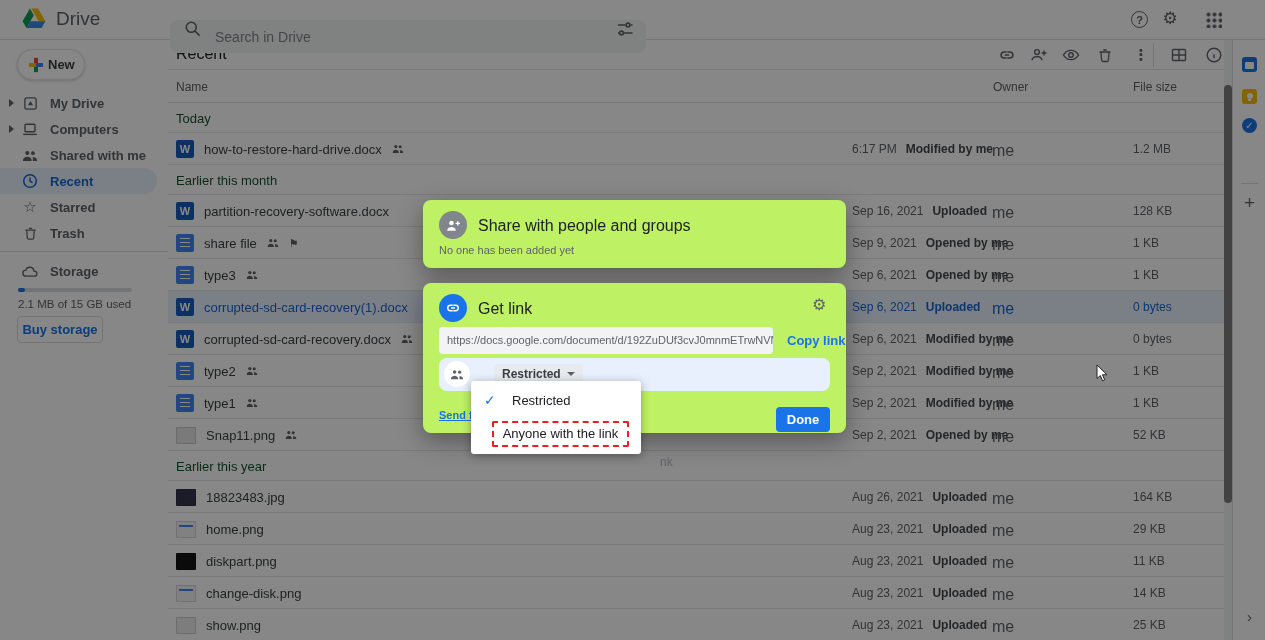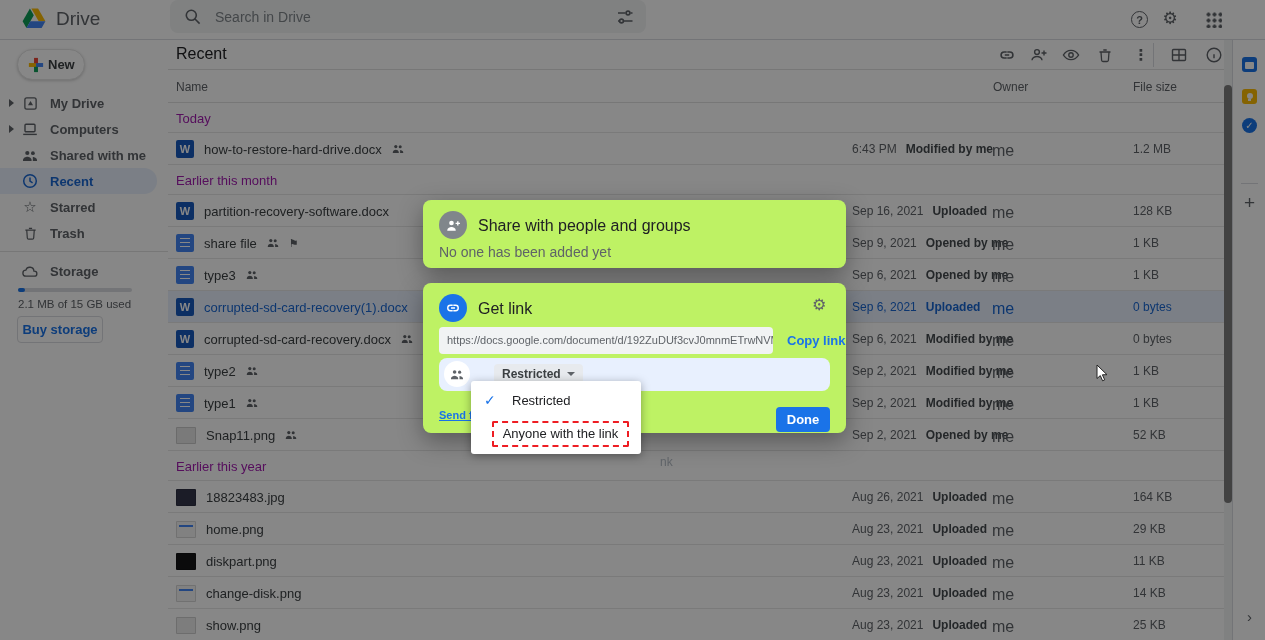--- a/index.html
+++ b/index.html
@@ -3,21 +3,21 @@
 <meta charset="utf-8">
 <style>
   html,body{margin:0;padding:0;background:#444;}
   *{box-sizing:border-box;}
   #page{position:relative;width:1265px;height:640px;background:#fff;overflow:hidden;
         font-family:"Liberation Sans","DejaVu Sans",sans-serif;color:#3c4043;}
   
   .topbar{position:absolute;left:0;top:0;width:1265px;height:40px;background:#fff;border-bottom:1px solid #dadce0;z-index:1;}
   .logo{position:absolute;left:21px;top:8px;}
   .app-name{position:absolute;left:56px;top:8px;font-size:19px;color:#5f6368;}
-  .searchbar{position:absolute;left:170px;top:0;width:476px;height:33px;background:#f1f3f4;border-radius:8px;display:flex;align-items:center;}
+  .searchbar{position:absolute;left:170px;top:20px;width:476px;height:33px;background:#f1f3f4;border-radius:8px;display:flex;}
   .searchbar .sicon{margin:0 12px 0 14px;display:flex;}
   .searchbar input{flex:1;border:none;outline:none;background:transparent;font:14px "Liberation Sans",sans-serif;color:#202124;}
   .searchbar input::placeholder{color:#80868b;}
   .searchbar .tune{margin-right:12px;display:flex;}
   .tb-ic{position:absolute;top:11px;width:18px;height:18px;display:flex;align-items:center;justify-content:center;color:#5f6368;}
   .help{left:1131px;width:17px;height:17px;border:1.6px solid #5f6368;border-radius:50%;font-size:11px;font-weight:bold;}
   .gearU{left:1161px;font-size:17px;top:9px;}
   .apps{left:1206px;top:12px;width:16px;height:16px;
         background-image:radial-gradient(circle,#5f6368 1.7px,transparent 1.9px);
         background-size:6px 6px;background-position:-0.5px -0.5px;}
@@ -44,21 +44,21 @@
            color:#1a73e8;font-size:13px;font-weight:bold;display:flex;align-items:center;justify-content:center;background:#fff;}
   
   .content{position:absolute;left:168px;top:40px;width:1056px;height:600px;background:#fff;}
   .ctoolbar{position:relative;height:30px;border-bottom:1px solid #e0e0e0;}
   .page-title{position:absolute;left:8px;top:5px;font-size:16px;color:#202124;}
   .t-ic{position:absolute;top:6px;width:18px;height:18px;color:#5f6368;display:flex;align-items:center;justify-content:center;}
   .t-divider{position:absolute;left:985px;top:3px;height:24px;border-left:1px solid #dadce0;}
   .colheader{position:relative;height:33px;border-bottom:1px solid #e0e0e0;font-size:12px;color:#5f6368;}
   .colheader span{position:absolute;top:10px;}
   .ch-name{left:8px;} .ch-owner{left:825px;} .ch-size{left:965px;}
-  .grow{position:relative;height:30px;border-bottom:1px solid #e6e6e6;font-size:13px;color:#a21caf;}
+  .grow{position:relative;height:30px;border-bottom:1px solid #e6e6e6;font-size:13px;color:#14532d;}
   .grow span{position:absolute;left:8px;top:8px;}
   .row{position:relative;height:32px;border-bottom:1px solid #e6e6e6;cursor:pointer;}
   .nameblock{position:absolute;left:8px;top:0;height:32px;display:flex;align-items:center;gap:10px;}
   .ficon{position:relative;width:18px;height:18px;border-radius:2px;flex:0 0 auto;}
   .ic-word{background:#185abd;color:#fff;font-size:11px;font-weight:bold;text-align:center;line-height:18px;}
   .ic-doc{background:#4285f4;}
   .ic-doc::after{content:"";position:absolute;left:4px;right:4px;top:4px;height:10px;
        background:repeating-linear-gradient(#fff 0 1.5px,transparent 1.5px 4px);}
   .ic-thumb{width:20px;height:17px;border:1px solid rgba(0,0,0,.12);border-radius:1px;}
   .tline{position:absolute;left:2px;right:2px;top:3px;height:2px;}
@@ -84,21 +84,21 @@
   .rail-plus{position:absolute;left:0;top:152px;width:33px;text-align:center;font-size:19px;color:#5f6368;}
   .rail-chev{position:absolute;left:0;top:568px;width:33px;text-align:center;font-size:15px;color:#5f6368;}
   
   .overlay{position:absolute;inset:0;background:rgba(0,0,0,.47);z-index:10;}
   .dialog{position:absolute;left:423px;width:423px;background:#bef264;border-radius:8px;
           box-shadow:0 8px 24px rgba(0,0,0,.35);z-index:20;}
   .share-dialog{top:200px;height:68px;}
   .dlg-circle{position:absolute;left:16px;top:11px;width:28px;height:28px;border-radius:50%;display:flex;align-items:center;justify-content:center;}
   .gray-c{background:#80868b;} .blue-c{background:#1a73e8;}
   .dlg-title{position:absolute;left:55px;top:17px;font-size:16px;color:#202124;}
-  .dlg-sub{position:absolute;left:16px;top:44px;font-size:14px;color:#5f6368;}
+  .dlg-sub{position:absolute;left:16px;top:44px;font-size:11px;color:#5f6368;}
   .getlink-dialog{top:283px;height:150px;}
   .dlg-gear{position:absolute;left:389px;top:12px;font-size:16px;color:#5f6368;}
   .urlbox{position:absolute;left:16px;top:44px;width:334px;height:27px;background:#f1f3f4;border-radius:4px;
           font-size:11px;color:#5f6368;line-height:27px;padding:0 8px;white-space:nowrap;overflow:hidden;}
   .copylink{position:absolute;left:364px;top:50px;font-size:13px;font-weight:bold;color:#1a73e8;cursor:pointer;}
   .banner{position:absolute;left:16px;top:75px;width:391px;height:33px;background:#e8f0fe;border-radius:8px;}
   .banner-circle{position:absolute;left:5px;top:3px;width:26px;height:26px;border-radius:50%;background:#fff;display:flex;align-items:center;justify-content:center;color:#5f6368;}
   .chip{position:absolute;left:55px;top:6px;height:20px;background:#e7eaee;border-radius:4px;display:flex;align-items:center;
         gap:6px;padding:0 8px;font-size:12px;font-weight:bold;color:#3c4043;cursor:pointer;}
   .chip .car{width:0;height:0;border-left:4px solid transparent;border-right:4px solid transparent;border-top:4px solid #5f6368;}
@@ -293,21 +293,21 @@
           <svg width="12" height="10" viewBox="0 0 12 10" fill="#5f6368">
                 <circle cx="3.8" cy="2.6" r="1.6"></circle>
                 <circle cx="8.2" cy="2.8" r="1.5"></circle>
                 <path d="M.8 8.3c0-1.7 2-2.5 3-2.5s3 .8 3 2.5v.6h-6z"></path>
                 <path d="M8.1 5.9c1.1.1 3.1.8 3.1 2.4v.6H8.1z"></path>
               </svg>
         </span>
 
       </div>
       <span class="fdate">
-        <span class="d">6:43 PM</span>
+        <span class="d">6:17 PM</span>
         <span class="a">Modified by me</span>
       </span>
       <span class="fowner">me</span>
       <span class="fsize">1.2 MB</span>
     </div>
 
     <div class="grow">
       <span>Earlier this month</span>
     </div>
 

